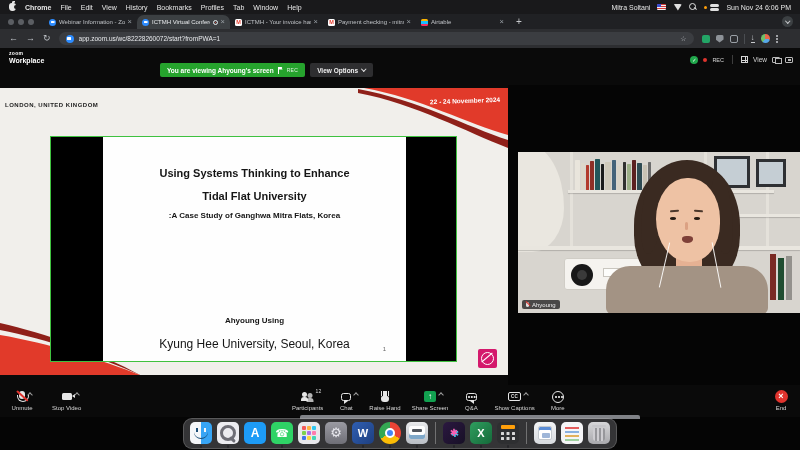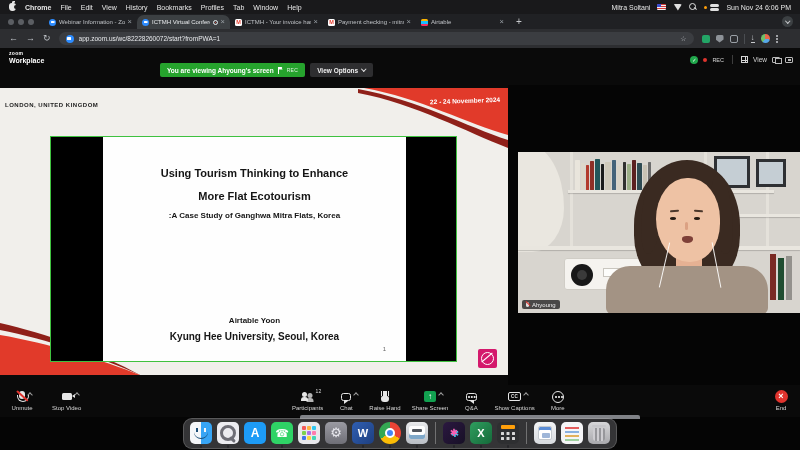--- a/index.html
+++ b/index.html
@@ -108,21 +108,21 @@
   .sw-bl { position:absolute; left:0; bottom:0; z-index:1; }
   .conf-dates { position:absolute; right:8px; top:9px; font-size:6.5px; font-weight:bold; color:#fff; z-index:2; transform:rotate(-2deg); }
   .share-frame { position:absolute; left:50px; top:48px; width:407px; height:226px; background:#000;
                  border:1.5px solid #3fc13f; z-index:2; }
   .slide { position:absolute; left:52px; top:0; width:303px; height:100%; background:#fefefe; }
   .slide div { position:absolute; left:0; width:100%; text-align:center; color:#151515; }
   .s-t1 { top:30px; font-size:11px; font-weight:bold; }
   .s-t2 { top:53px; font-size:11px; font-weight:bold; }
   .s-sub { top:74px; font-size:8px; font-weight:bold; }
   .s-auth { top:179px; font-size:8px; font-weight:bold; }
-  .s-aff { top:194px; font-size:10px; font-weight:bold; }
+  .s-aff { top:200px; font-size:12px; font-weight:normal; }
   .s-page { position:absolute; right:20px; bottom:9px; font-size:6px; color:#666; }
   .conf-logo { position:absolute; left:478px; top:261px; width:19px; height:19px; background:#d4196c; border-radius:2px; z-index:2; }
   .conf-logo::before { content:""; position:absolute; left:3px; top:3px; width:11px; height:11px; border:1px solid #fff; border-radius:50%; }
   .conf-logo::after { content:""; position:absolute; left:2px; top:8px; width:14px; height:1px; background:#fff; transform:rotate(-40deg); }
 
   
   .video-panel { position:absolute; left:508px; top:37px; width:292px; height:300px; background:#050505; }
   .video { position:absolute; left:10px; top:67px; width:282px; height:161px; background:#d8d5cf; overflow:hidden; }
   .bg-blur { position:absolute; inset:0; filter:blur(0.7px); }
   .lamp { position:absolute; left:-26px; top:-8px; width:72px; height:108px; background:#eae7e0; border-radius:0 70% 60% 0 / 0 80% 55% 0; }
@@ -380,24 +380,24 @@
         <path d="M150 47 C 110 36 62 10 6 0 L 150 0 Z" fill="#e13a2a"></path>
       </svg>
       <div class="conf-dates">22 - 24 November 2024</div>
       <svg class="sw-bl" width="140" height="52" viewBox="0 0 140 52">
         <path d="M0 0 C 45 10 100 30 140 52 L 0 52 Z" fill="#8f2019"></path>
         <path d="M0 7 C 46 16 100 34 140 52 L 0 52 Z" fill="#f1efeb"></path>
         <path d="M0 12 C 48 20 102 37 140 52 L 0 52 Z" fill="#e13a2a"></path>
       </svg>
       <div class="share-frame">
         <div class="slide">
-          <div class="s-t1">Using Tourism Thinking to Enhance</div>
-          <div class="s-t2">More Flat Ecotourism</div>
+          <div class="s-t1">Using Systems Thinking to Enhance</div>
+          <div class="s-t2">Tidal Flat University</div>
           <div class="s-sub">:A Case Study of Ganghwa Mitra Flats, Korea</div>
-          <div class="s-auth">Airtable Yoon</div>
+          <div class="s-auth">Ahyoung Using</div>
           <div class="s-aff">Kyung Hee University, Seoul, Korea</div>
           <span class="s-page">1</span>
         </div>
       </div>
       <div class="conf-logo"></div>
     </div>
 
     <div class="video-panel">
       <div class="video">
         <div class="bg-blur">

